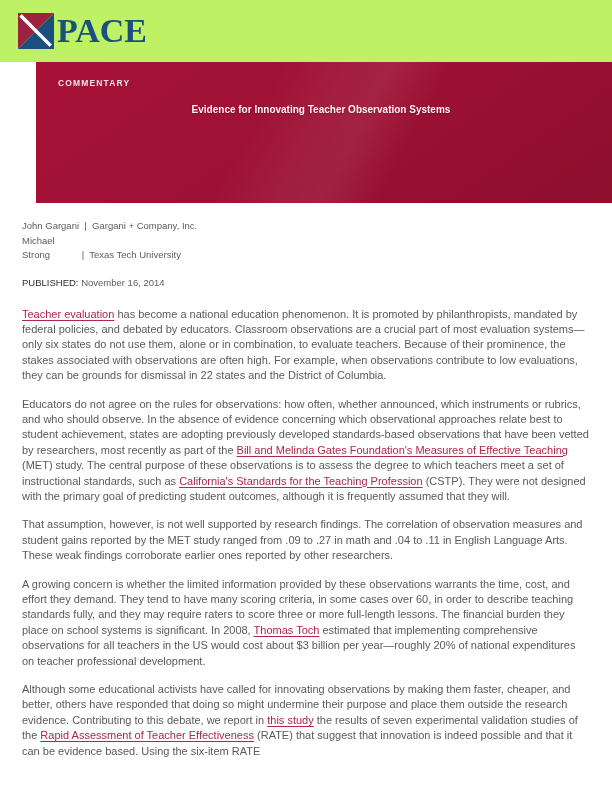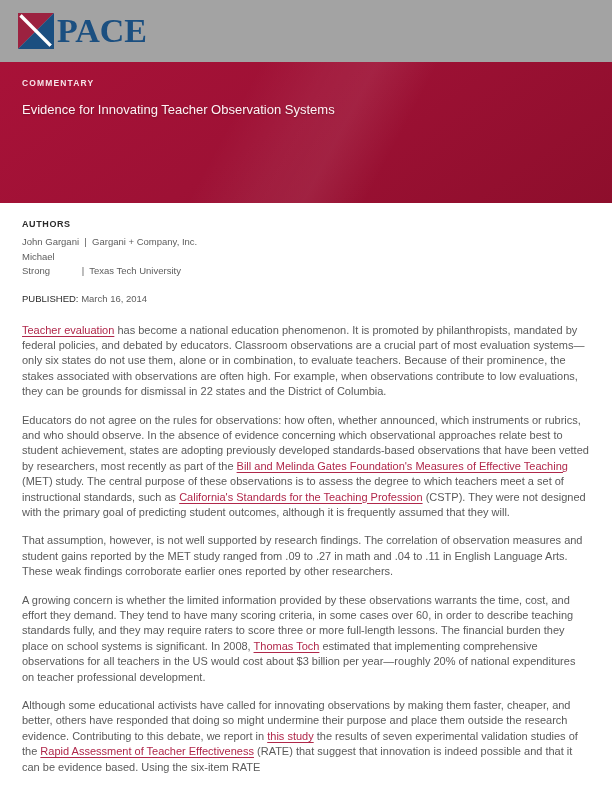--- a/index.html
+++ b/index.html
@@ -12,21 +12,21 @@
     height: 792px;
     position: relative;
     overflow: hidden;
     font-family: "Liberation Sans", sans-serif;
     -webkit-font-smoothing: antialiased;
   }
 
   
   .logo-bar {
     height: 62px;
-    background: #a3a3a3;
+    background: #bef264;
     display: flex;
     align-items: center;
     padding-left: 18px;
     box-sizing: border-box;
   }
   .logo-wrap {
     display: flex;
     align-items: center;
   }
   .logo-mark {
@@ -78,45 +78,47 @@
         rgba(255,255,255,0.00) 38%,
         rgba(255,255,255,0.055) 48%,
         rgba(255,255,255,0.075) 55%,
         rgba(255,255,255,0.00) 64%,
         rgba(255,255,255,0.00) 100%),
       linear-gradient(145deg, #A81238 0%, #9E1135 45%, #8E0E2C 100%);
     padding: 16px 28px 16px 22px;
     box-sizing: border-box;
     min-height: 141px;
     overflow: hidden;
+    margin-left: 36px;
   }
   .kicker {
     font-size: 8.5px;
     letter-spacing: 1.15px;
     font-weight: bold;
     color: #f6e3e8;
     margin: 0 0 12px 0;
   }
   .banner-title {
     font-family: "Liberation Serif", serif;
     font-size: 25px;
     line-height: 29px;
     font-weight: normal;
     color: #ffffff;
     margin: 0 0 7px 0;
     text-shadow: 0 1px 2px rgba(60,0,14,0.45);
     max-width: 560px;
   }
   .banner-subtitle {
-    font-size: 13px;
+    font-size: 10px;
     line-height: 19px;
-    font-weight: normal;
+    font-weight: bold;
     color: #fdf3f5;
     margin: 0;
     text-shadow: 0 1px 2px rgba(60,0,14,0.35);
+    text-align: center;
   }
 
   
   .content {
     padding: 0 22px;
     box-sizing: border-box;
   }
   .meta {
     padding-top: 16px;
   }
@@ -178,29 +180,28 @@
 </header>
 
 <section class="banner">
   <div class="kicker">COMMENTARY</div>
   <div class="banner-subtitle">Evidence for Innovating Teacher Observation Systems</div>
 </section>
 
 <main class="content">
 
   <div class="meta">
-    <div class="meta-heading">AUTHORS</div>
     <div>
       <div class="author-line">John Gargani  |  Gargani + Company, Inc.</div>
       <div class="author-line">Michael</div>
       <div class="author-line">Strong            |  Texas Tech University</div>
     </div>
     <div class="published">
       <span class="pub-label"><span>PUBLISHED</span>:</span>
-      <span>March 16, 2014</span>
+      <span>November 16, 2014</span>
     </div>
   </div>
 
   <div class="body-copy">
       <p><span class="lnk" style="color: rgb(176, 39, 74);">Teacher evaluation</span><span> has become a national education phenomenon. It is promoted by philanthropists, mandated by federal policies, and debated by educators. Classroom observations are a crucial part of most evaluation systems—only six states do not use them, alone or in combination, to evaluate teachers. Because of their prominence, the stakes associated with observations are often high. For example, when observations contribute to low evaluations, they can be grounds for dismissal in 22 states and the District of Columbia.</span></p>
       <p><span>Educators do not agree on the rules for observations: how often, whether announced, which instruments or rubrics, and who should observe. In the absence of evidence concerning which observational approaches relate best to student achievement, states are adopting previously developed standards-based observations that have been vetted by researchers, most recently as part of the </span><span class="lnk" style="color: rgb(176, 39, 74);">Bill and Melinda Gates Foundation's Measures of Effective Teaching</span><span> (MET) study. The central purpose of these observations is to assess the degree to which teachers meet a set of instructional standards, such as </span><span class="lnk" style="color: rgb(176, 39, 74);">California's Standards for the Teaching Profession</span><span> (CSTP). They were not designed with the primary goal of predicting student outcomes, although it is frequently assumed that they will.</span></p>
       <p><span>That assumption, however, is not well supported by research findings. The correlation of observation measures and student gains reported by the MET study ranged from .09 to .27 in math and .04 to .11 in English Language Arts. These weak findings corroborate earlier ones reported by other researchers.</span></p>
       <p><span>A growing concern is whether the limited information provided by these observations warrants the time, cost, and effort they demand. They tend to have many scoring criteria, in some cases over 60, in order to describe teaching standards fully, and they may require raters to score three or more full-length lessons. The financial burden they place on school systems is significant. In 2008, </span><span class="lnk" style="color: rgb(176, 39, 74);">Thomas Toch</span><span> estimated that implementing comprehensive observations for all teachers in the US would cost about $3 billion per year—roughly 20% of national expenditures on teacher professional development.</span></p>
       <p><span>Although some educational activists have called for innovating observations by making them faster, cheaper, and better, others have responded that doing so might undermine their purpose and place them outside the research evidence. Contributing to this debate, we report in </span><span class="lnk" style="color: rgb(176, 39, 74);">this study</span><span> the results of seven experimental validation studies of the </span><span class="lnk" style="color: rgb(176, 39, 74);">Rapid Assessment of Teacher Effectiveness</span><span> (RATE) that suggest that innovation is indeed possible and that it can be evidence based. Using the six-item RATE</span></p>
     </div>

